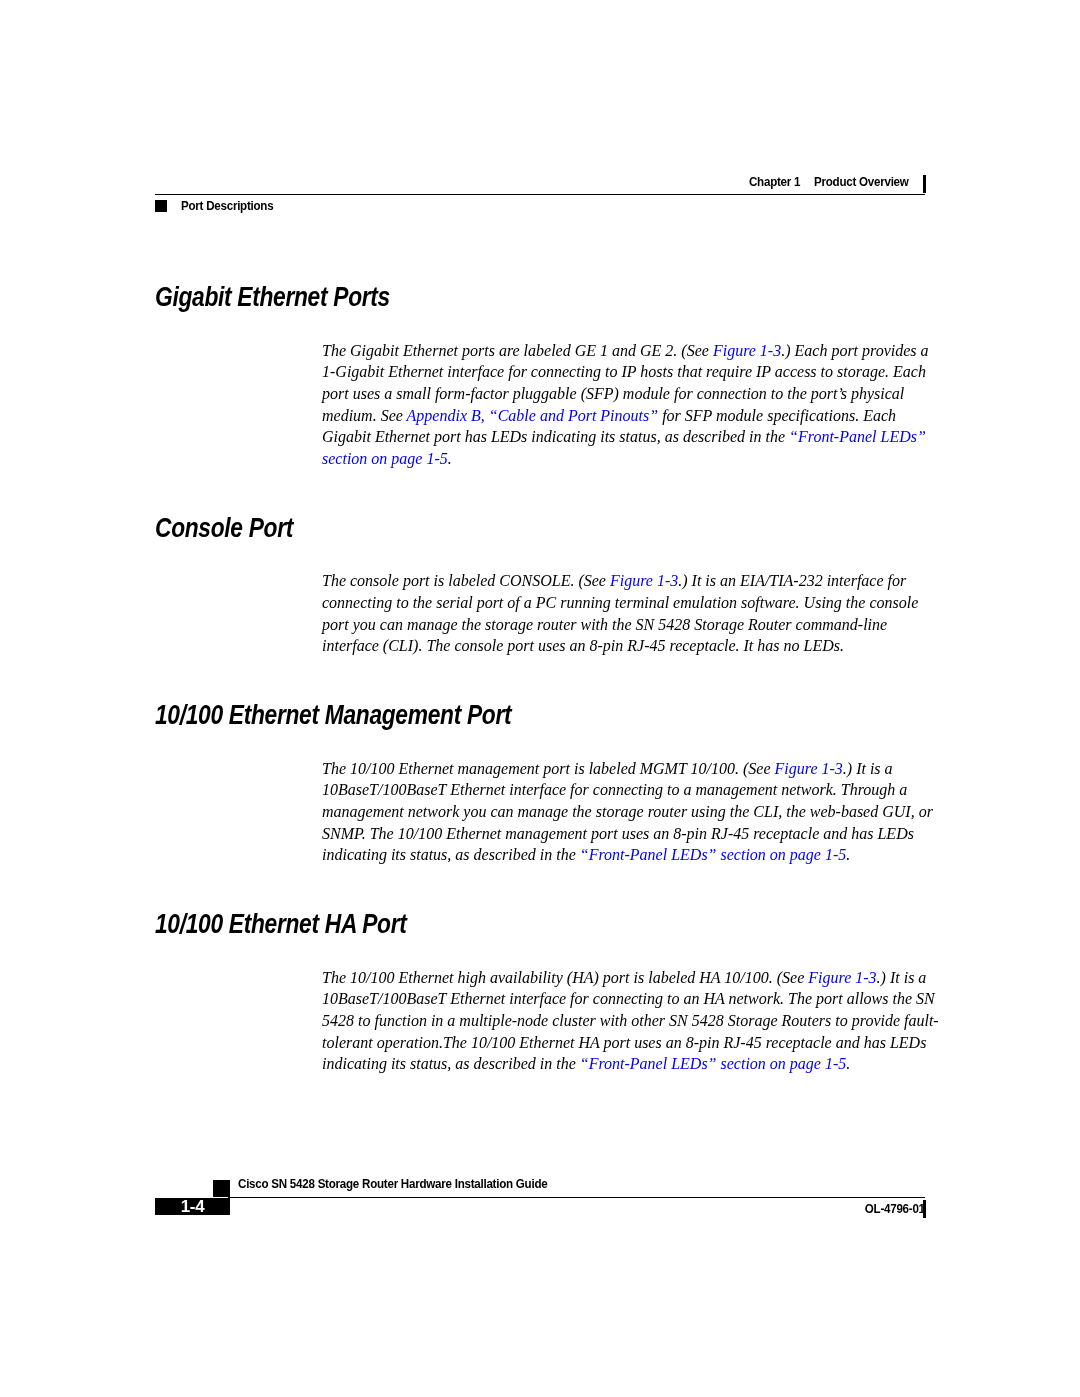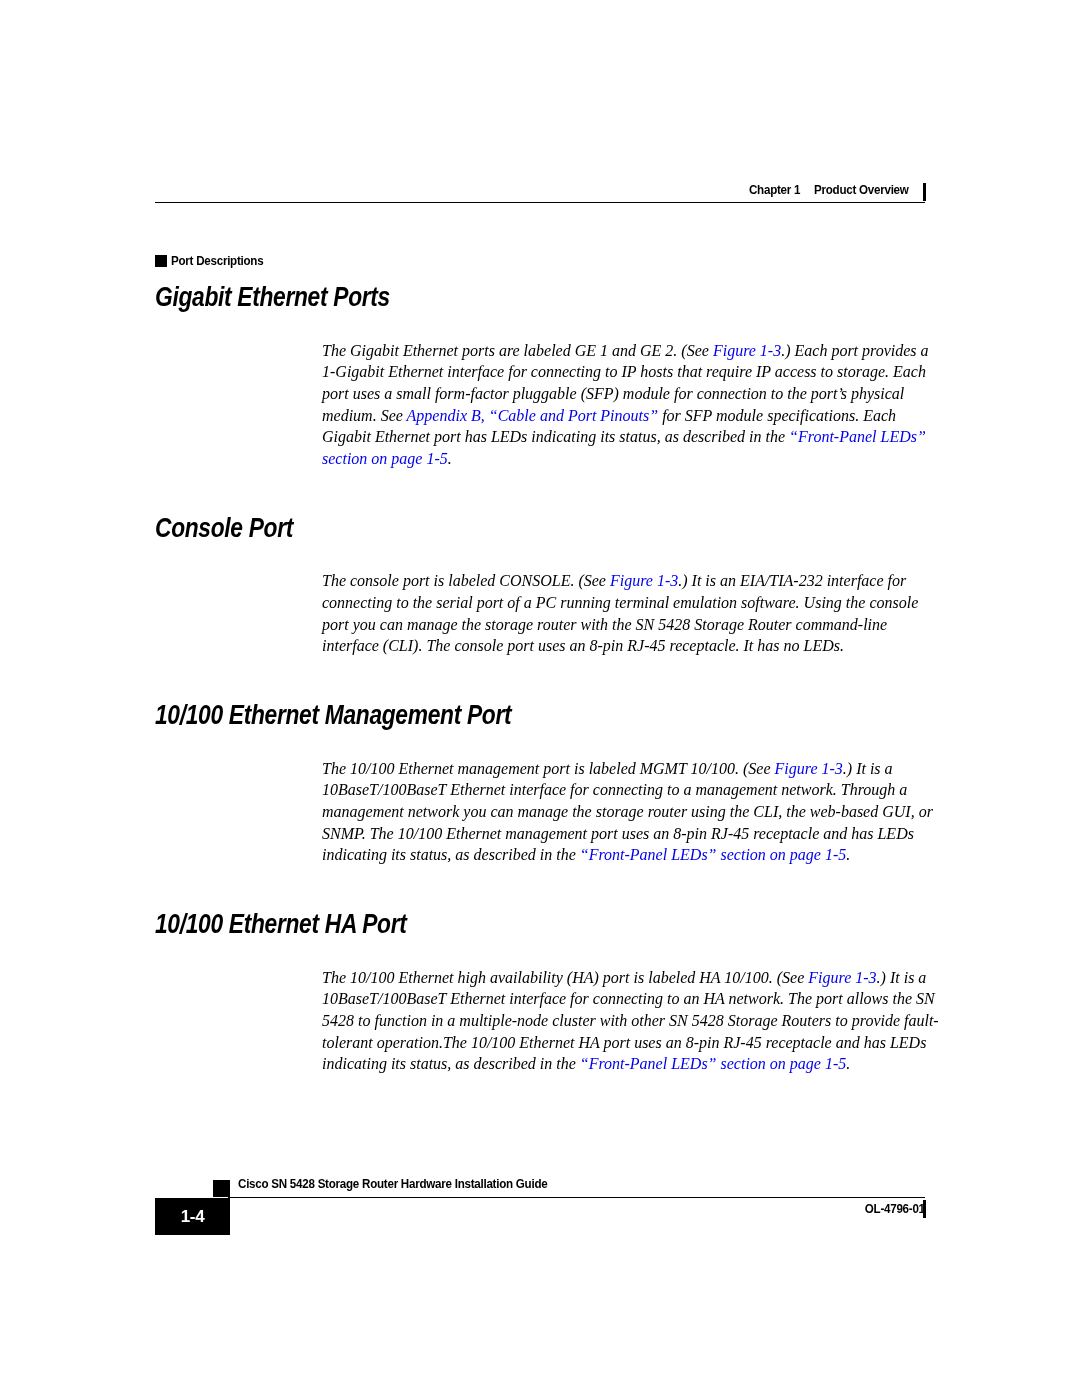--- a/index.html
+++ b/index.html
@@ -20,21 +20,21 @@
     position: absolute;
     left: 0; top: 0;
     width: 1080px;
     height: 1397px;
   }
 
   
   .header {
     position: absolute;
     left: 155px;
-    top: 182px;
+    top: 174px;
     width: 770px;
     height: 50px;
   }
   .header-top-row {
     position: absolute;
     right: 16px;
     top: 0px;
     display: flex;
     align-items: baseline;
     gap: 16px;
@@ -61,23 +61,22 @@
     width: 3px;
     height: 18px;
     background: #000000;
   }
   .header-bottom-row {
     position: absolute;
     left: 0px;
     top: 24px;
     display: flex;
     align-items: center;
-    gap: 4px;
-    white-space: nowrap;
-    margin-top: 47px;
+    gap: 14px;
+    white-space: nowrap;
   }
   .header-square {
     width: 12px;
     height: 12px;
     background: #000000;
     flex: 0 0 auto;
   }
   .header-section {
     font-family: "Liberation Sans", sans-serif;
     font-weight: bold;
@@ -152,21 +151,21 @@
     top: 12px;
     width: 17px;
     height: 17px;
     background: #000000;
   }
   .footer-pagebox {
     position: absolute;
     left: 0px;
     top: 30px;
     width: 75px;
-    height: 37px;
+    height: 17px;
     background: #000000;
     color: #ffffff;
     display: flex;
     align-items: center;
     justify-content: center;
     font-family: "Liberation Sans", sans-serif;
     font-weight: bold;
     font-size: 17px;
     letter-spacing: -0.3px;
   }

